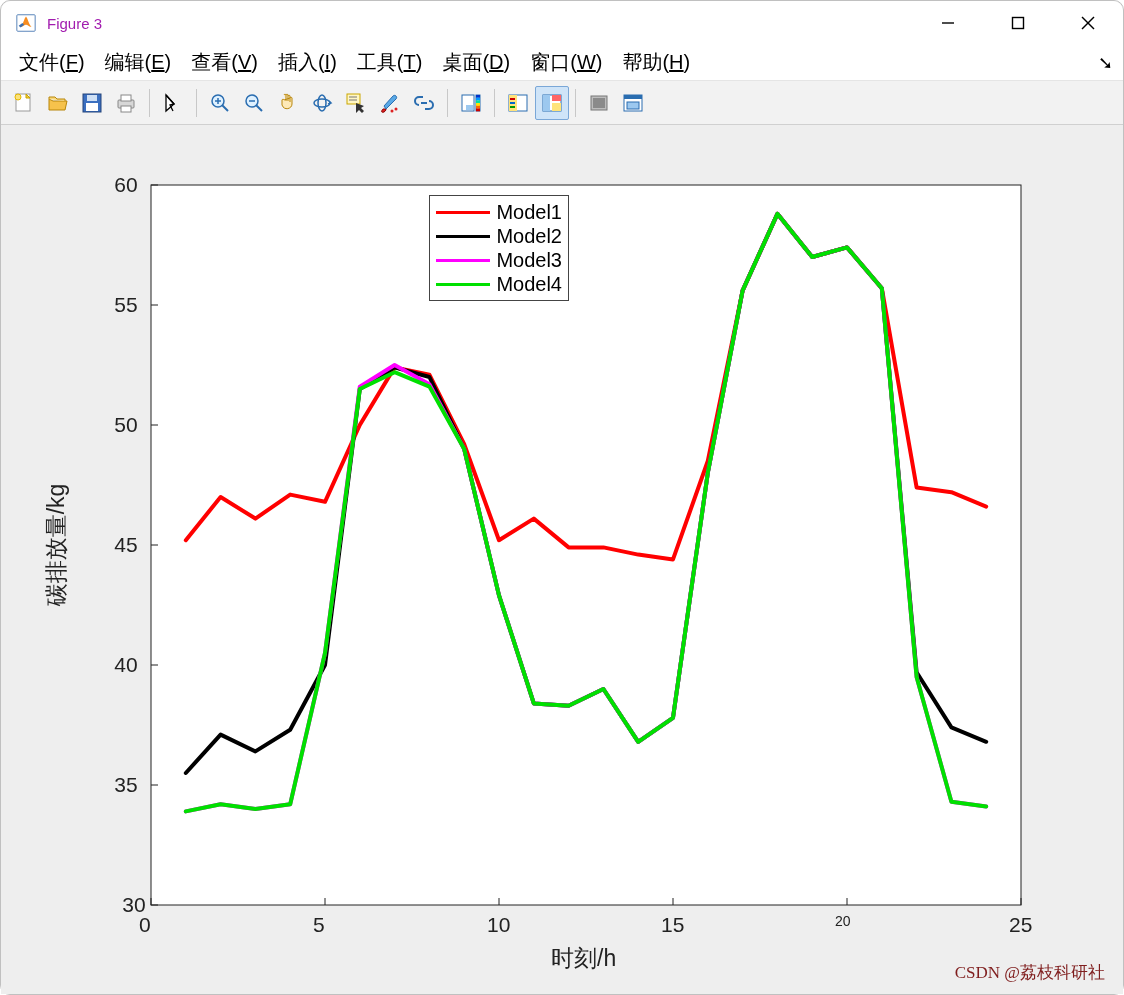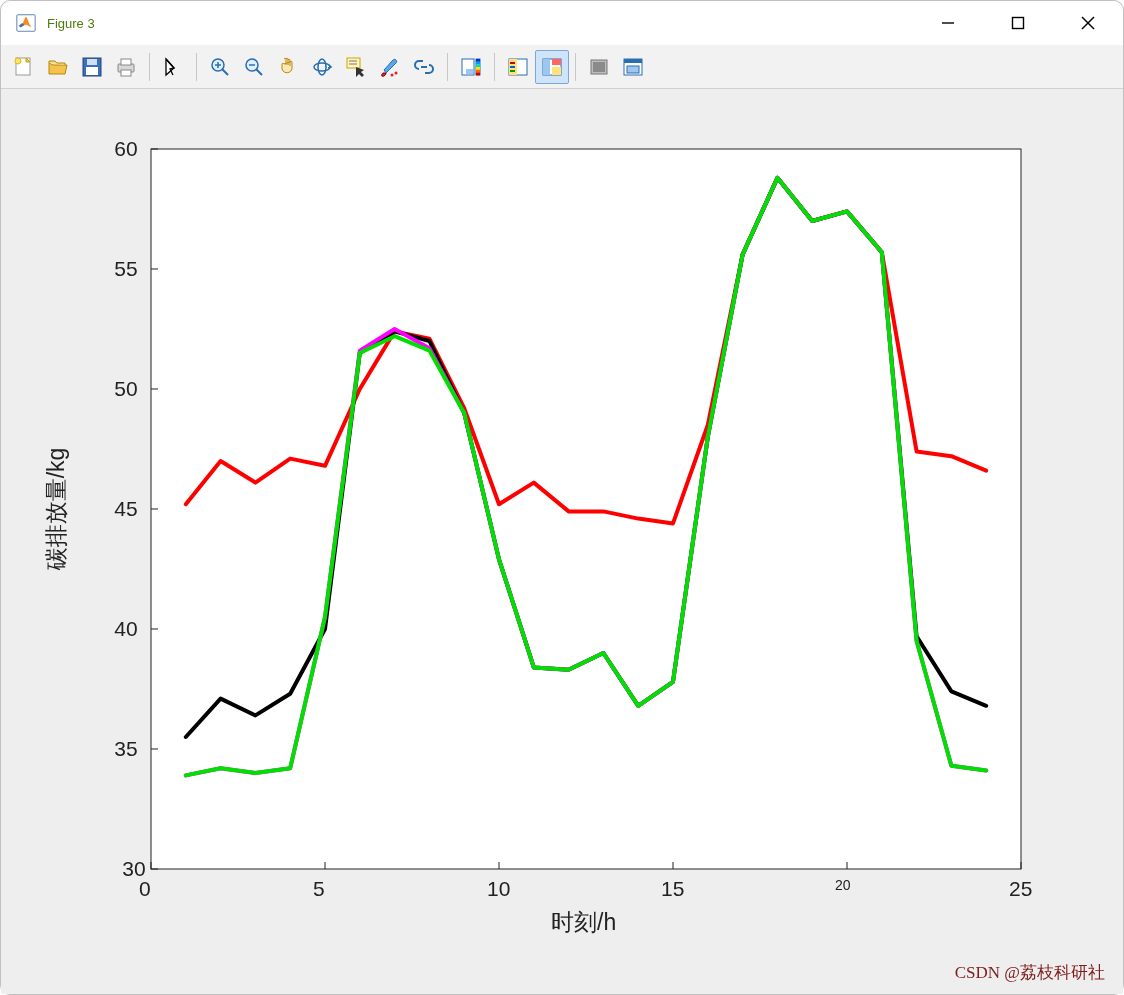--- a/index.html
+++ b/index.html
@@ -31,22 +31,22 @@
     border-top-left-radius: 10px;
     border-top-right-radius: 10px;
   }
   .app-icon {
     width: 22px; height: 22px;
     margin: 0 10px 0 14px;
     display: inline-block;
   }
   .title-text {
     flex: 0 0 auto;
-    font-size: 13px;
-    color: #4d7c0f;
+    font-size: 15px;
+    color: #a21caf;
   }
   .title-spacer { flex: 1 1 auto; }
   .winbtn {
     width: 70px; height: 44px;
     display: flex; align-items: center; justify-content: center;
     font-family: "Segoe UI Symbol", Arial;
     color: #222;
   }
   .winbtn svg { pointer-events: none; }
   
@@ -177,20 +177,32 @@
         </svg>
     </div>
     <div class="winbtn close">
       <svg width="14" height="14">
           <line x1="1" y1="1" x2="13" y2="13" stroke="#000" stroke-width="1.4"></line>
           <line x1="13" y1="1" x2="1" y2="13" stroke="#000" stroke-width="1.4"></line>
         </svg>
     </div>
   </div>
 
+  <div class="menubar">
+
+    <div class="menu-item">文件(<u>F</u>)</div>
+      <div class="menu-item">编辑(<u>E</u>)</div>
+      <div class="menu-item">查看(<u>V</u>)</div>
+      <div class="menu-item">插入(<u>I</u>)</div>
+      <div class="menu-item">工具(<u>T</u>)</div>
+      <div class="menu-item">桌面(<u>D</u>)</div>
+      <div class="menu-item">窗口(<u>W</u>)</div>
+      <div class="menu-item">帮助(<u>H</u>)</div>
+      <span class="dock-arrow">➘</span>
+  </div>
 
   <div class="toolbar">
 
   <div class="tb-btn">
         <svg width="24" height="24" viewBox="0 0 24 24">
           <rect x="4" y="3" width="14" height="17" fill="#fff" stroke="#999"></rect>
           <path d="M14 3 L18 7 L14 7 Z" fill="#f4cf3a" stroke="#c9a200"></path>
           <circle cx="6" cy="6" r="3" fill="#fbe27a" stroke="#e6b800"></circle>
         </svg>
       </div>
@@ -335,20 +347,38 @@
         <line x1="150" y1="540" x2="157" y2="540" stroke="#222"></line>
         <line x1="150" y1="420" x2="157" y2="420" stroke="#222"></line>
         <line x1="150" y1="300" x2="157" y2="300" stroke="#222"></line>
         <line x1="150" y1="180" x2="157" y2="180" stroke="#222"></line>
         <line x1="150" y1="60" x2="157" y2="60" stroke="#222"></line>
         <polyline points="184.8,415.2 219.60000000000002,372 254.39999999999998,393.59999999999997 289.20000000000005,369.59999999999997 324,376.80000000000007 358.79999999999995,300 393.6,242.4000000000001 428.40000000000003,249.60000000000002 463.2,319.19999999999993 498,415.2 532.8,393.59999999999997 567.5999999999999,422.40000000000003 602.4000000000001,422.40000000000003 637.2,429.59999999999997 672,434.40000000000003 706.8000000000001,336 741.6,165.5999999999999 776.4,88.80000000000007 811.2,132 846,122.39999999999998 880.8,163.19999999999993 915.6,362.40000000000003 950.4000000000001,367.1999999999999 985.1999999999999,381.59999999999997" fill="none" stroke="#ff0000" stroke-width="4" stroke-linejoin="round" stroke-linecap="round"></polyline>
         <polyline points="184.8,648 219.60000000000002,609.5999999999999 254.39999999999998,626.4000000000001 289.20000000000005,604.8000000000001 324,540 358.79999999999995,264 393.6,242.4000000000001 428.40000000000003,252 463.2,324 498,470.40000000000003 532.8,578.4000000000001 567.5999999999999,580.8000000000001 602.4000000000001,564 637.2,616.8000000000001 672,592.8000000000001 706.8000000000001,348 741.6,165.5999999999999 776.4,88.80000000000007 811.2,132 846,122.39999999999998 880.8,163.19999999999993 915.6,547.1999999999999 950.4000000000001,602.4000000000001 985.1999999999999,616.8000000000001" fill="none" stroke="#000000" stroke-width="4" stroke-linejoin="round" stroke-linecap="round"></polyline>
         <polyline points="184.8,686.4000000000001 219.60000000000002,679.1999999999999 254.39999999999998,684 289.20000000000005,679.1999999999999 324,528 358.79999999999995,261.5999999999999 393.6,240 428.40000000000003,259.19999999999993 463.2,324 498,470.40000000000003 532.8,578.4000000000001 567.5999999999999,580.8000000000001 602.4000000000001,564 637.2,616.8000000000001 672,592.8000000000001 706.8000000000001,348 741.6,165.5999999999999 776.4,88.80000000000007 811.2,132 846,122.39999999999998 880.8,163.19999999999993 915.6,552 950.4000000000001,676.8000000000001 985.1999999999999,681.5999999999999" fill="none" stroke="#ff00ff" stroke-width="4" stroke-linejoin="round" stroke-linecap="round"></polyline>
         <polyline points="184.8,686.4000000000001 219.60000000000002,679.1999999999999 254.39999999999998,684 289.20000000000005,679.1999999999999 324,528 358.79999999999995,264 393.6,247.19999999999993 428.40000000000003,261.5999999999999 463.2,324 498,470.40000000000003 532.8,578.4000000000001 567.5999999999999,580.8000000000001 602.4000000000001,564 637.2,616.8000000000001 672,592.8000000000001 706.8000000000001,348 741.6,165.5999999999999 776.4,88.80000000000007 811.2,132 846,122.39999999999998 880.8,163.19999999999993 915.6,552 950.4000000000001,676.8000000000001 985.1999999999999,681.5999999999999" fill="none" stroke="#00e000" stroke-width="4" stroke-linejoin="round" stroke-linecap="round"></polyline>
       </svg>
+    <div class="legend-box" style="left: 428.4px; top: 70px;">
+        <div class="legend-row">
+          <div class="legend-swatch" style="background: rgb(255, 0, 0);"></div>
+          <span>Model1</span>
+        </div>
+        <div class="legend-row">
+          <div class="legend-swatch" style="background: rgb(0, 0, 0);"></div>
+          <span>Model2</span>
+        </div>
+        <div class="legend-row">
+          <div class="legend-swatch" style="background: rgb(255, 0, 255);"></div>
+          <span>Model3</span>
+        </div>
+        <div class="legend-row">
+          <div class="legend-swatch" style="background: rgb(0, 224, 0);"></div>
+          <span>Model4</span>
+        </div>
+      </div>
     <div class="watermark">CSDN @荔枝科研社</div>
   <div class="tick-label" style="left: 138px; top: 788px; font-size: 21px;">0</div>
       <div class="tick-label" style="left: 312px; top: 788px; font-size: 21px;">5</div>
       <div class="tick-label" style="left: 486px; top: 788px; font-size: 21px;">10</div>
       <div class="tick-label" style="left: 660px; top: 788px; font-size: 21px;">15</div>
       <div class="tick-label" style="left: 834px; top: 788px; font-size: 14px;">20</div>
       <div class="tick-label" style="left: 1008px; top: 788px; font-size: 21px;">25</div>
       <div class="tick-label y" style="left: 116px; top: 768px; width: 34px; font-size: 21px;">30</div>
       <div class="tick-label y" style="left: 108px; top: 648px; width: 34px; font-size: 21px;">35</div>
       <div class="tick-label y" style="left: 108px; top: 528px; width: 34px; font-size: 21px;">40</div>

